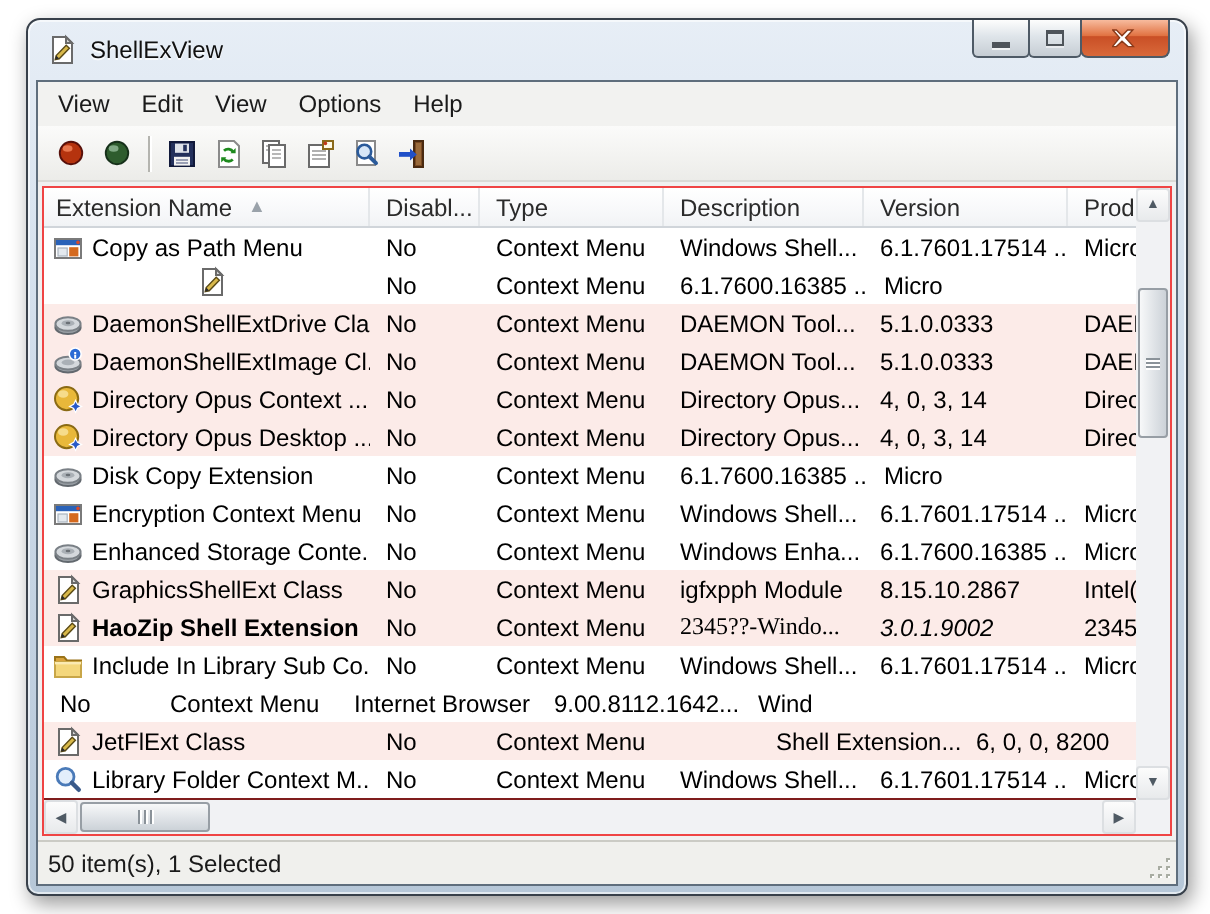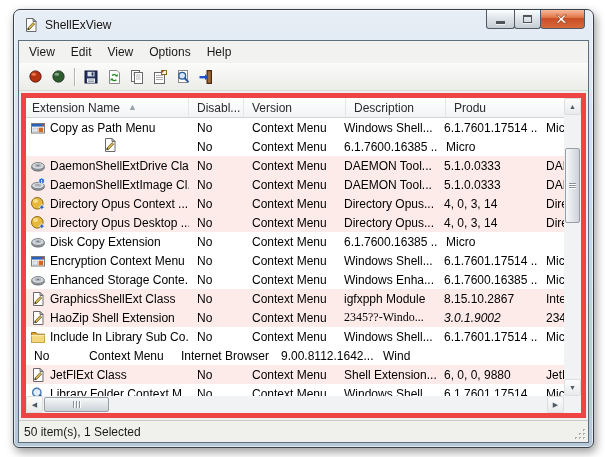--- a/index.html
+++ b/index.html
@@ -30,21 +30,21 @@
     background:#f0f0f0;border:1px solid #5f6e7d;
     display:flex;flex-direction:column;
   }
   .menubar{height:22px;display:flex;align-items:center;padding-left:2px;background:#f2f2f0;font-size:12px;color:#1a1a1a;flex:0 0 auto;}
   .menu-item{padding:3px 8px;}
   .toolbar{height:28px;display:flex;align-items:center;padding-left:5px;background:linear-gradient(#fbfbfa,#ecece9);border-bottom:1px solid #dadad6;flex:0 0 auto;}
   .tb-btn{width:23px;height:23px;display:flex;align-items:center;justify-content:center;background:transparent;border:none;padding:0;}
   .tb-sep{width:1px;height:18px;background:#b4b4af;box-shadow:1px 0 0 #fff;margin:0 4px;}
 
   
-  .listview{flex:1 1 auto;margin:2px;border:5px solid #ef4444;background:#7f1d1d;position:relative;overflow:hidden;}
+  .listview{flex:1 1 auto;margin:2px;border:1px solid #ef4444;background:#7f1d1d;position:relative;overflow:hidden;}
   .lv-header{position:absolute;left:0;top:0;right:17px;height:20px;display:flex;background:linear-gradient(#ffffff,#f6f7f9 70%,#f1f3f5);border-bottom:1px solid #d0d5da;font-size:12px;color:#2b2b2b;}
   .hdr-cell{height:100%;display:flex;align-items:center;padding-left:8px;border-right:1px solid #e4e7ea;overflow:hidden;white-space:nowrap;position:relative;flex:0 0 auto;}
   .hdr-cell.first{padding-left:6px;}
   .sort-arrow{position:absolute;left:102px;top:4px;font-size:9px;color:#9aa2aa;}
   .lv-body{position:absolute;left:0;top:20px;right:17px;bottom:17px;overflow:hidden;font-size:12px;color:#000;}
   .lv-row{height:19px;display:flex;align-items:center;white-space:nowrap;background:#fff;}
   .lv-row.flagged{background:#fcebe8;}
   .cell{overflow:hidden;white-space:nowrap;padding-left:8px;flex:0 0 auto;height:100%;display:flex;align-items:center;}
   .cell-name{padding-left:4px;display:flex;align-items:center;gap:4px;}
   .row-icon{width:16px;height:16px;flex:0 0 16px;display:inline-flex;}
@@ -193,25 +193,28 @@
 
     <div class="listview">
       <div class="lv-header" id="lvHeader">
           <div class="hdr-cell first" style="width: 163px;">
             <span>Extension Name</span>
             <span class="sort-arrow">▲</span>
           </div>
           <div class="hdr-cell" style="width: 55px;">
             <span>Disabl...</span>
           </div>
+          <div class="hdr-cell" style="width: 92px;">
+            <span>Type</span>
+          </div>
+          <div class="hdr-cell" style="width: 100px;">
+            <span>Description</span>
+          </div>
           <div class="hdr-cell" style="width: 102px;">
             <span>Version</span>
-          </div>
-          <div class="hdr-cell" style="width: 100px;">
-            <span>Description</span>
           </div>
           <div class="hdr-cell" style="flex: 1 1 auto; border-right: none;">
             <span>Produ</span>
           </div>
         </div>
       <div class="lv-body" id="lvBody">
           <div class="lv-row">
             <div class="cell cell-name" style="width: 163px;">
               <span class="row-icon">
                 <svg width="16" height="16" viewBox="0 0 16 16">
@@ -385,21 +388,21 @@
               </span>
               <span>GraphicsShellExt Class</span>
             </div>
             <div class="cell" style="width: 55px;">No</div>
             <div class="cell" style="width: 92px;">Context Menu</div>
             <div class="cell" style="width: 100px;">igfxpph Module</div>
             <div class="cell" style="width: 102px;">8.15.10.2867</div>
             <div class="cell cell-product">Intel(</div>
           </div>
           <div class="lv-row flagged">
-            <div class="cell cell-name" style="width: 163px;">
+            <div class="cell cell-name" style="width: 163px; font-weight: bold;">
               <span class="row-icon">
                 <svg width="16" height="16" viewBox="0 0 16 16">
                   <path d="M3.5 1.5h6.5l3 3v10H3.5z" fill="#fff" stroke="#6a6a6a"></path>
                   <path d="M10 1.5v3h3z" fill="#d8d8d8" stroke="#6a6a6a"></path>
                   <path d="M4.6 12.8l.5-2 5-5.2 1.6 1.5-5.1 5.3z" fill="#d8b84a" stroke="#5a4a16" stroke-width=".7"></path>
                   <path d="M4.6 12.8l.5-2 1.5 1.4z" fill="#2a2a2a"></path>
                 </svg>
               </span>
               <span>HaoZip Shell Extension</span>
             </div>
@@ -440,22 +443,22 @@
                   <path d="M3.5 1.5h6.5l3 3v10H3.5z" fill="#fff" stroke="#6a6a6a"></path>
                   <path d="M10 1.5v3h3z" fill="#d8d8d8" stroke="#6a6a6a"></path>
                   <path d="M4.6 12.8l.5-2 5-5.2 1.6 1.5-5.1 5.3z" fill="#d8b84a" stroke="#5a4a16" stroke-width=".7"></path>
                   <path d="M4.6 12.8l.5-2 1.5 1.4z" fill="#2a2a2a"></path>
                 </svg>
               </span>
               <span>JetFlExt Class</span>
             </div>
             <div class="cell" style="width: 55px;">No</div>
             <div class="cell" style="width: 92px;">Context Menu</div>
-            <div class="cell" style="width: 100px;">Shell Extension...</div>
-            <div class="cell" style="width: 102px;">6, 0, 0, 9880</div>
+            <div class="cell" style="width: 100px; margin-left: 48px;">Shell Extension...</div>
+            <div class="cell" style="width: 102px;">6, 0, 0, 8200</div>
             <div class="cell cell-product">JetFlE</div>
           </div>
           <div class="lv-row">
             <div class="cell cell-name" style="width: 163px;">
               <span class="row-icon">
                 <svg width="16" height="16" viewBox="0 0 16 16">
                   <circle cx="6.8" cy="6.4" r="4.2" fill="#e3eefb" stroke="#4a7ab8" stroke-width="1.4"></circle>
                   <line x1="9.9" y1="9.4" x2="13.4" y2="12.9" stroke="#3a5a8a" stroke-width="2.2" stroke-linecap="round"></line>
                 </svg>
               </span>

